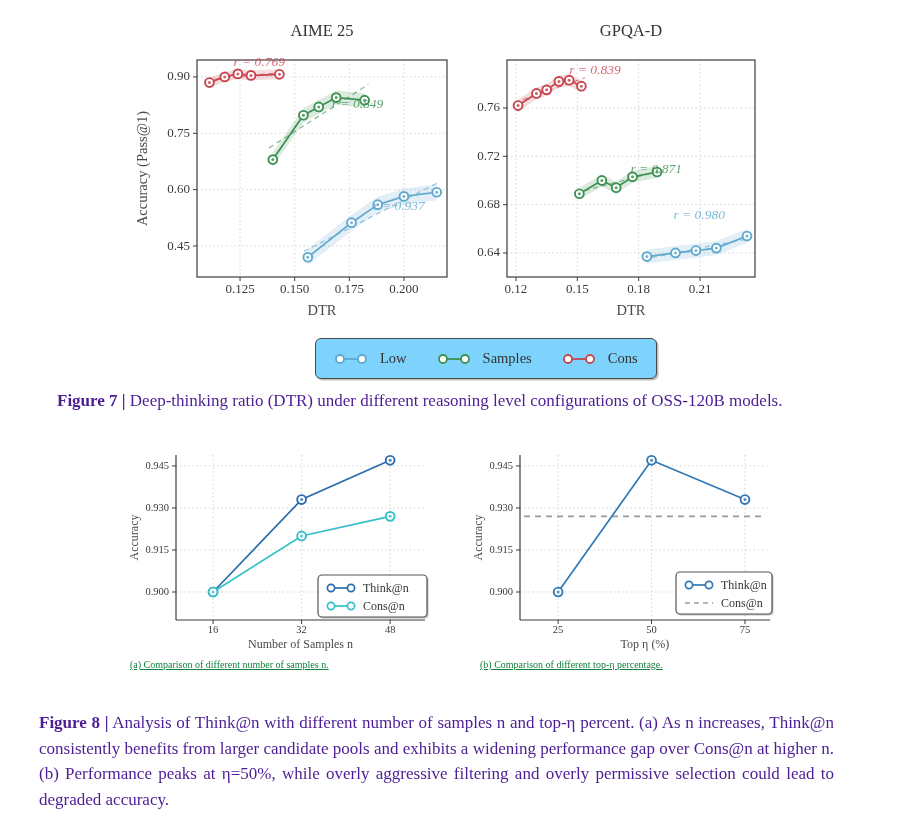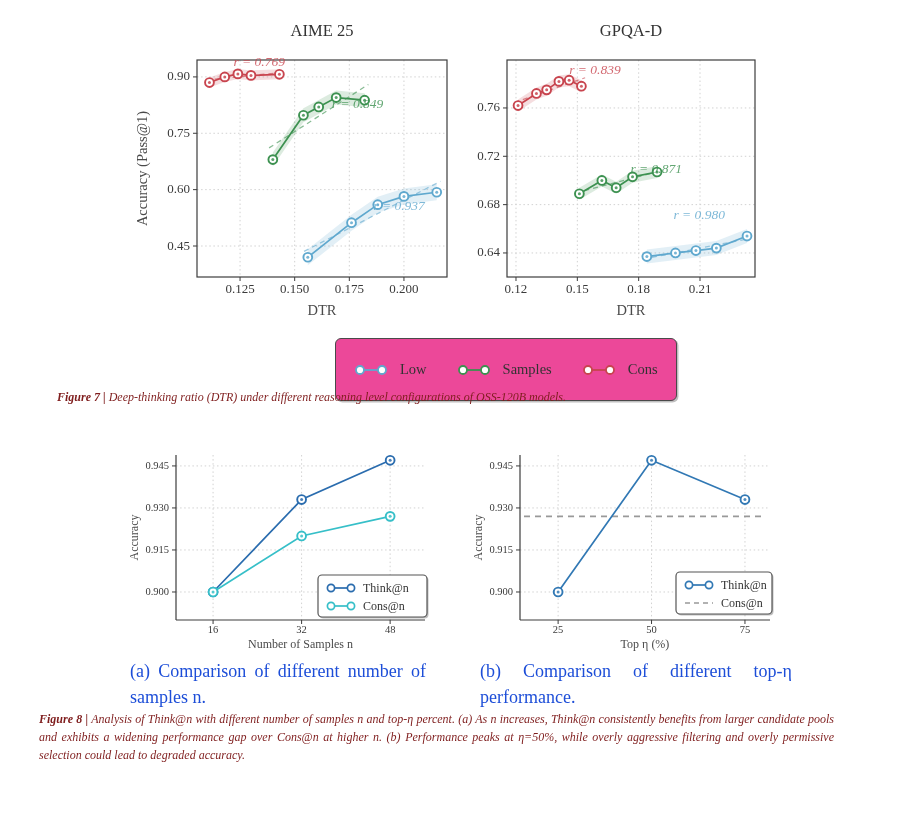--- a/index.html
+++ b/index.html
@@ -9,28 +9,28 @@
   .grid{stroke:#d2d2d2;stroke-width:1;stroke-dasharray:1.5 2.6;fill:none;}
   .spine{fill:none;stroke:#3c3c3c;stroke-width:1.2;}
   .tick{stroke:#3c3c3c;stroke-width:1;}
   .ticklabel{font-family:"Liberation Serif","DejaVu Serif",serif;font-size:13px;fill:#3a3a3a;}
   .axislabel{font-family:"Liberation Serif","DejaVu Serif",serif;font-size:14.5px;fill:#4a4a4a;}
   .charttitle{font-family:"Liberation Serif","DejaVu Serif",serif;font-size:16.5px;fill:#333;}
   .rlabel{font-family:"Liberation Serif","DejaVu Serif",serif;font-size:13.5px;font-style:italic;opacity:0.8;}
   .legendlabel{font-family:"Liberation Serif","DejaVu Serif",serif;font-size:12px;fill:#333;}
   svg.small .ticklabel{font-size:10.5px;}
   svg.small .axislabel{font-size:12px;}
-  .fig-legend{position:absolute;display:flex;align-items:center;gap:30px;padding:22px 18px;
-        background:#ec4899;border:1.4px solid #4a4a4a;border-radius:6px;box-shadow:1.5px 1.5px 0 rgba(0,0,0,0.25);margin-left:20px;}
+  .fig-legend{position:absolute;display:flex;align-items:center;gap:30px;padding:11px 18px;
+        background:#7dd3fc;border:1.4px solid #4a4a4a;border-radius:6px;box-shadow:1.5px 1.5px 0 rgba(0,0,0,0.25);}
   .legend-item{display:flex;align-items:center;gap:12px;}
   .legend-item span{font-size:14.5px;color:#333;}
-  .caption{position:absolute;font-size:12px;line-height:1.5;color:#7f1d1d;text-align:left;font-style:italic;}
+  .caption{position:absolute;font-size:17px;line-height:1.5;color:#4c1d95;text-align:left;}
   .caption.justify{text-align:justify;}
   .cap-label{font-weight:bold;}
-  .subcaption{position:absolute;font-size:18px;line-height:1.45;color:#1d4ed8;text-align:justify;}
+  .subcaption{position:absolute;font-size:10px;line-height:1.45;color:#15803d;text-align:justify;text-decoration:underline;}
 </style>
 </head>
 <body>
 
 <div id="page">
 
   <svg class="chart" style="left:55px;top:15px" width="405" height="315" viewBox="0 0 405 315">
       <line x1="185.0506993006993" x2="185.0506993006993" y1="45" y2="262" class="grid"></line>
       <line x1="239.6835664335664" x2="239.6835664335664" y1="45" y2="262" class="grid"></line>
       <line x1="294.31643356643355" x2="294.31643356643355" y1="45" y2="262" class="grid"></line>
@@ -300,20 +300,20 @@
       <line x1="234" x2="254" y1="140" y2="140" stroke="#3178B4" stroke-width="1.7"></line>
       <circle cx="234" cy="140" r="3.6" fill="#fff" stroke="#3178B4" stroke-width="1.7"></circle>
       <circle cx="254" cy="140" r="3.6" fill="#fff" stroke="#3178B4" stroke-width="1.7"></circle>
       <text x="266" y="144" class="legendlabel">Think@n</text>
       <line x1="230" x2="258" y1="158" y2="158" stroke="#999999" stroke-width="1.6" stroke-dasharray="5 4"></line>
       <text x="266" y="162" class="legendlabel">Cons@n</text>
     </svg>
 
   <div class="subcaption" style="left:130px;top:658px;width:296px">(a) Comparison of different number of samples n.</div>
 
-  <div class="subcaption" style="left:480px;top:658px;width:312px">(b) Comparison of different top-η performance.</div>
+  <div class="subcaption" style="left:480px;top:658px;width:312px">(b) Comparison of different top-η percentage.</div>
 
   <div class="caption justify" style="left:39px;top:710px;width:795px">
     <span class="cap-label">Figure 8 |</span>
     <span>Analysis of Think@n with different number of samples n and top-η percent. (a) As n increases, Think@n consistently benefits from larger candidate pools and exhibits a widening performance gap over Cons@n at higher n. (b) Performance peaks at η=50%, while overly aggressive filtering and overly permissive selection could lead to degraded accuracy.</span>
   </div>
 
 </div>
 
 </body></html>

